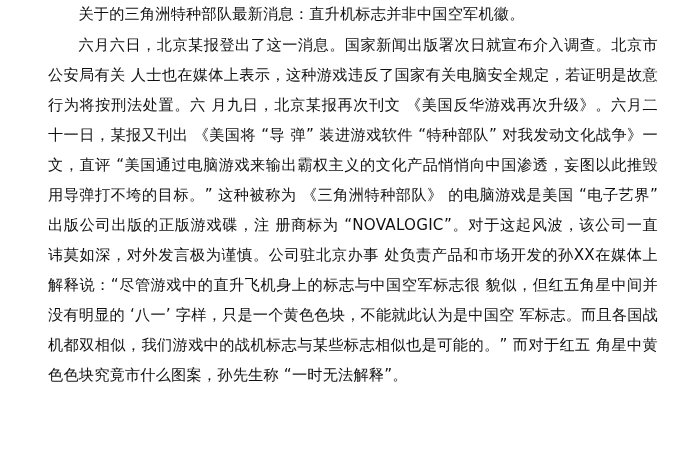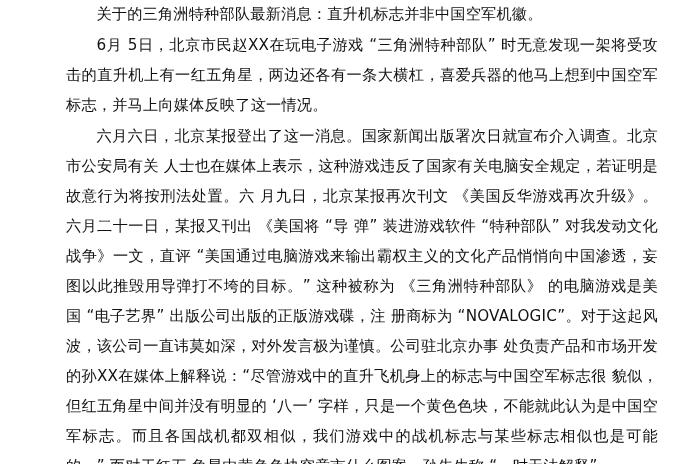--- a/index.html
+++ b/index.html
@@ -12,21 +12,21 @@
     height: 470px;
     overflow: hidden;
     font-family: "DejaVu Sans", "Liberation Sans", sans-serif;
   }
   .page {
     position: relative;
     width: 700px;
     height: 470px;
     background: #ffffff;
     box-sizing: border-box;
-    padding: 4px 42px 0 66px;
+    padding: 4px 42px 0 48px;
   }
   .doc-body {
     font-size: 15.2px;
     line-height: 30px;
     color: #111111;
     text-align: justify;
     text-justify: inter-ideograph;
     letter-spacing: 0.2px;
   }
   .para {
@@ -51,21 +51,18 @@
 </style>
 </head>
 <body>
 
 <div class="page">
   <div class="doc-body">
     <p class="para first clip-top">
       <span>关于的三角洲特种部队最新消息：直升机标志并非中国空军机徽。</span>
     </p>
     <p class="para">
-      <span>6月 5日，北京市民赵XX在玩电子游戏 “三角洲特种部队” 时无意发现一架将受攻击的直升机上有一红五角星，两边还各有一条大横杠，喜爱兵器的他马上想到中国空军标志，并马上向媒体反映了这一情况。</span>
-    </p>
-    <p class="para">
       <span>六月六日，北京某报登出了这一消息。国家新闻出版署次日就宣布介入调查。北京市公安局有关 人士也在媒体上表示，这种游戏违反了国家有关电脑安全规定，若证明是故意行为将按刑法处置。六 月九日，北京某报再次刊文 《美国反华游戏再次升级》。六月二十一日，某报又刊出 《美国将 “导 弹” 装进游戏软件 “特种部队” 对我发动文化战争》一文，直评 “美国通过电脑游戏来输出霸权主义的文化产品悄悄向中国渗透，妄图以此推毁用导弹打不垮的目标。” 这种被称为 《三角洲特种部队》 的电脑游戏是美国 “电子艺界” 出版公司出版的正版游戏碟，注 册商标为 “NOVALOGIC”。对于这起风波，该公司一直讳莫如深，对外发言极为谨慎。公司驻北京办事 处负责产品和市场开发的孙XX在媒体上解释说：“尽管游戏中的直升飞机身上的标志与中国空军标志很 貌似，但红五角星中间并没有明显的 ‘八一’ 字样，只是一个黄色色块，不能就此认为是中国空 军标志。而且各国战机都双相似，我们游戏中的战机标志与某些标志相似也是可能的。” 而对于红五 角星中黄色色块究竟市什么图案，孙先生称 “一时无法解释”。</span>
     </p>
 
   </div>
   <div class="line-fade"></div>
 </div>
 
 </body></html>

